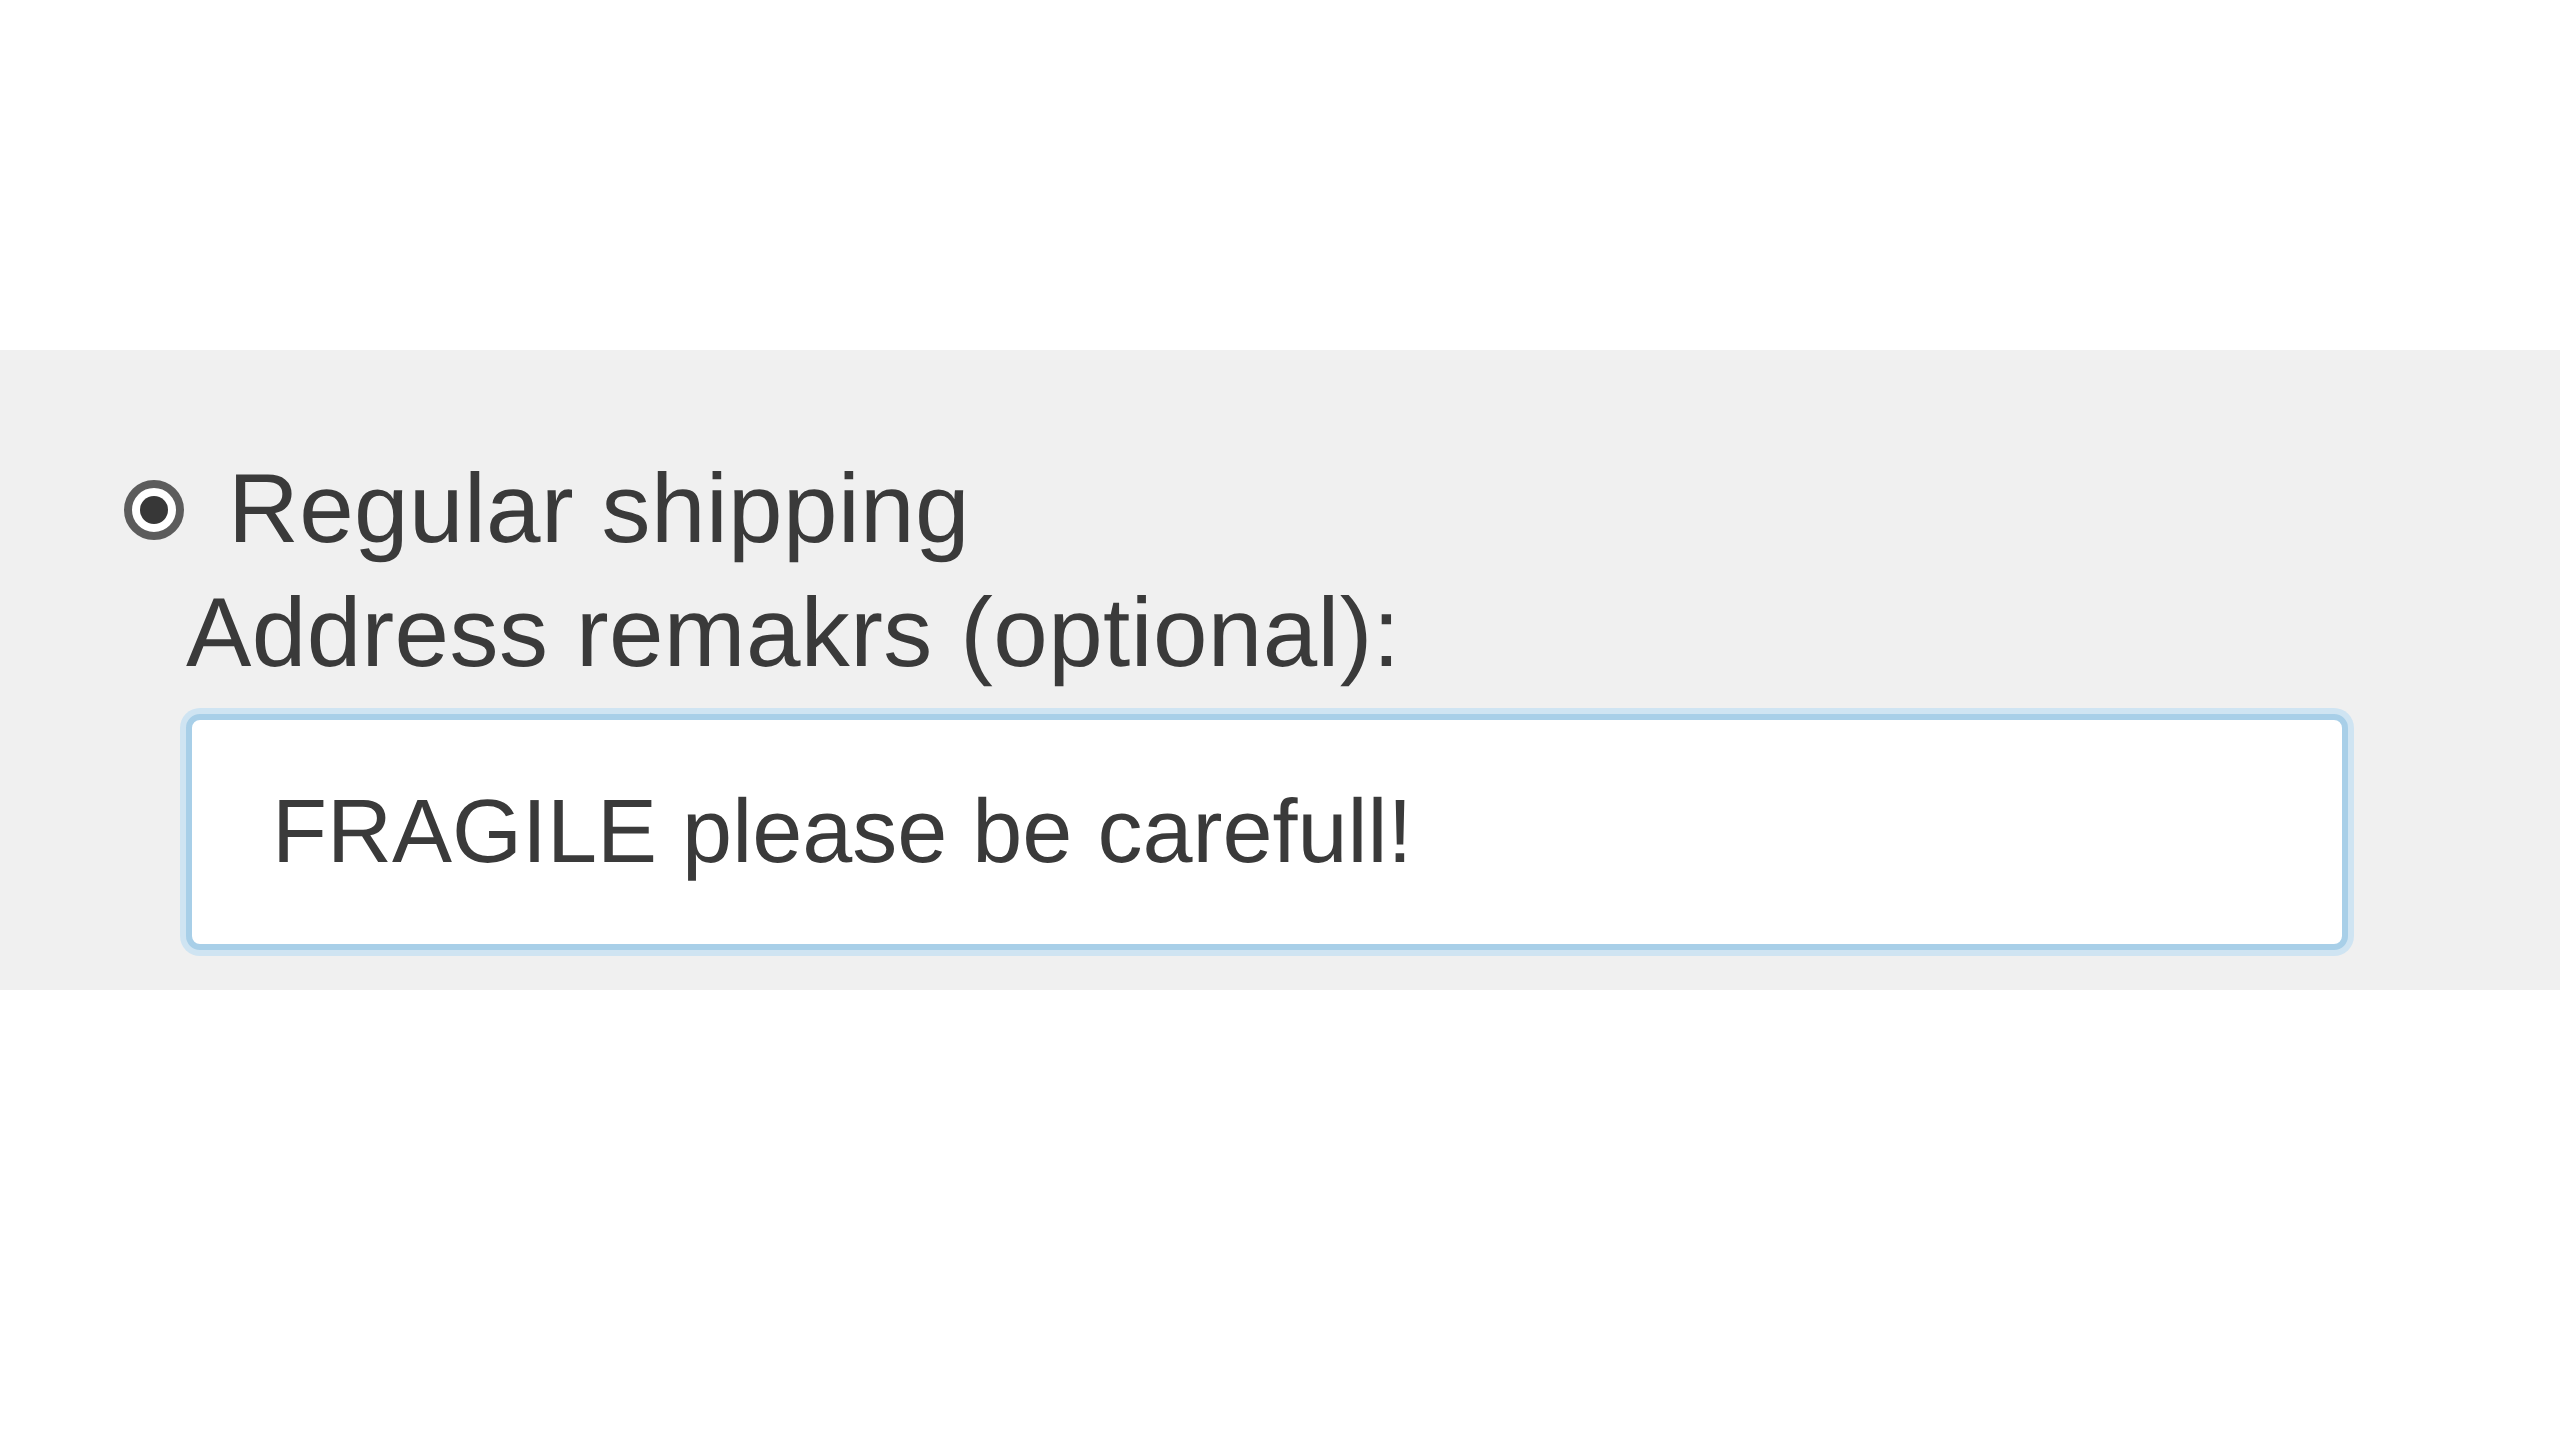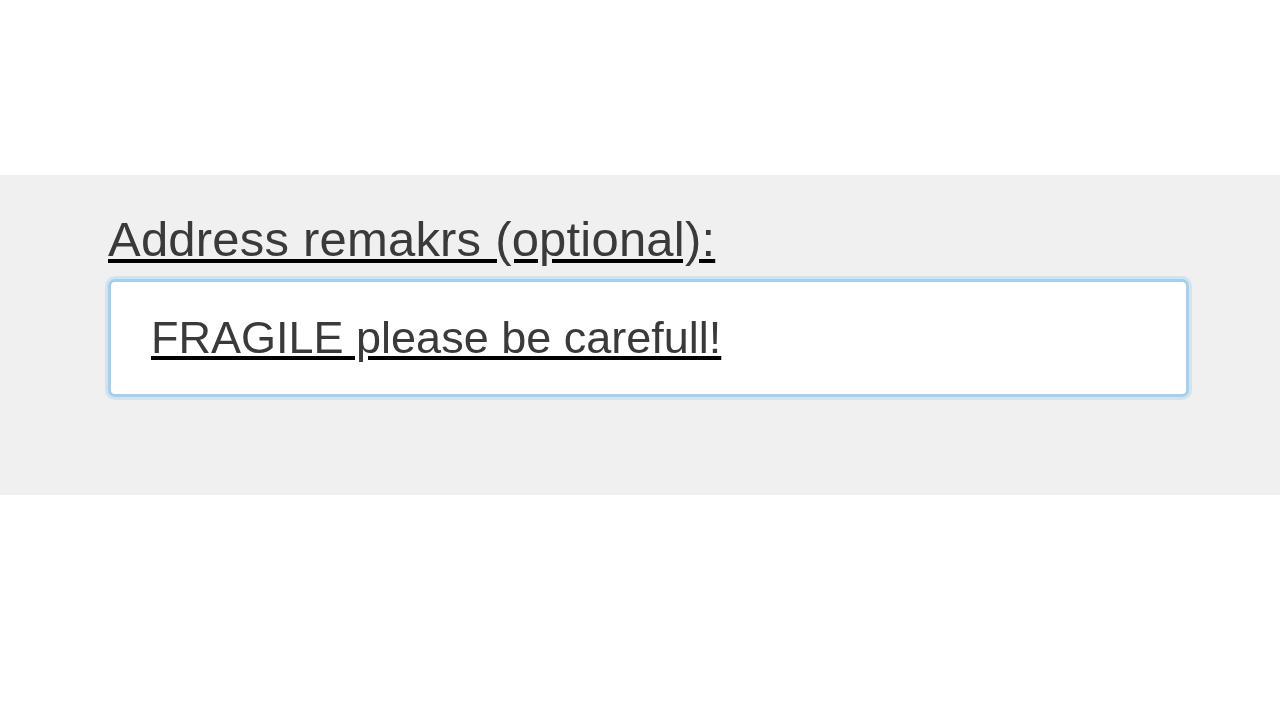--- a/index.html
+++ b/index.html
@@ -47,23 +47,22 @@
       border-radius: 50%;
       background: #373737;
     }
     .radio-label {
       color: #3a3a3a;
       font-size: 49px;
       font-weight: 400;
       letter-spacing: 0.2px;
     }
     .remarks-block {
-      margin-left: 46px;
+      margin-left: 31px;
       margin-top: 6px;
-      text-decoration: underline;
     }
     .remarks-label {
       color: #3a3a3a;
       font-size: 49px;
       font-weight: 400;
       letter-spacing: 0.2px;
     }
     .remarks-input {
       display: block;
       margin-top: 12px;
@@ -81,19 +80,25 @@
       caret-color: #2a2a2a;
     }
   </style>
 </head>
 <body>
 
 <div class="top-space"></div>
 
 <div class="form-panel">
 
+  <div class="radio-row">
+    <span class="radio-outer">
+      <span class="radio-inner"></span>
+    </span>
+    <span class="radio-label">Regular shipping</span>
+  </div>
 
   <div class="remarks-block">
     <div class="remarks-label">Address remakrs (optional):</div>
     <input class="remarks-input" type="text" autofocus="" value="FRAGILE please be carefull!" style="">
   </div>
 
 </div>
 
 </body></html>

